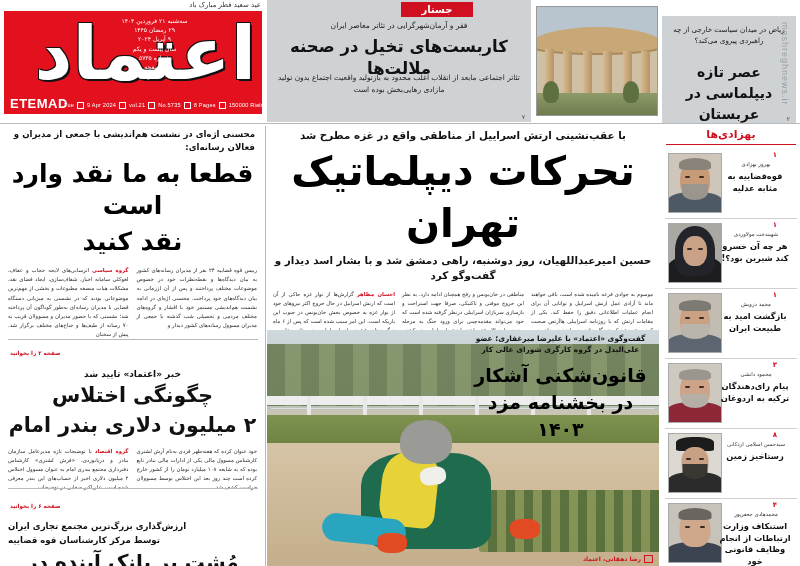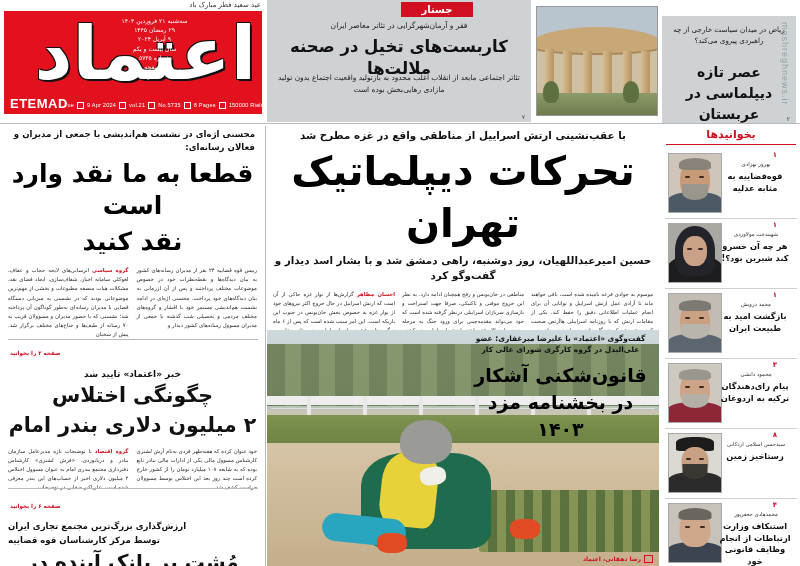--- a/index.html
+++ b/index.html
@@ -278,21 +278,21 @@
       <div class="feat-text">
         <div class="feat-kicker">گفت‌وگوی «اعتماد» با علیرضا میرغفاری؛ عضو علی‌البدل در گروه کارگری شورای عالی کار</div>
         <div class="feat-head">قانون‌شکنی آشکار</div>
         <div class="feat-head" style="margin-top:0">در بخشنامه مزد ۱۴۰۳</div>
       </div>
     </div>
   </div>
 
   <div class="side-rule"></div>
   <div class="side">
-    <div class="side-title">بخوانید‌ها</div>
+    <div class="side-title">بهزادی‌ها</div>
     <div class="side-titleline"></div>
 
     <div class="note">
       <div class="thumb">
         <div class="face">
           <div class="bg" style="background:#cfc6bb"></div>
           <div class="shoulder" style="width:54px;height:20px;background:#4d5a66"></div>
           <div class="head" style="top:8px;width:30px;height:36px;background:#c79a78"></div>
           <div class="hair" style="top:4px;width:32px;height:12px;background:#8a8379"></div>
           <div class="beard" style="top:30px;width:26px;height:16px;background:#9b968d"></div>

